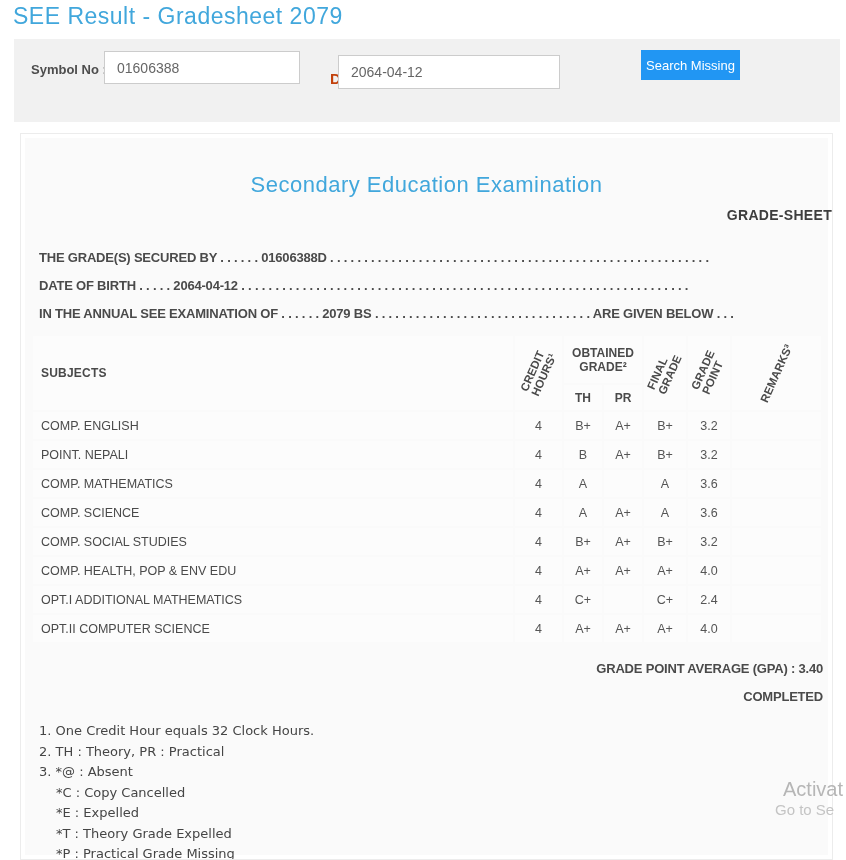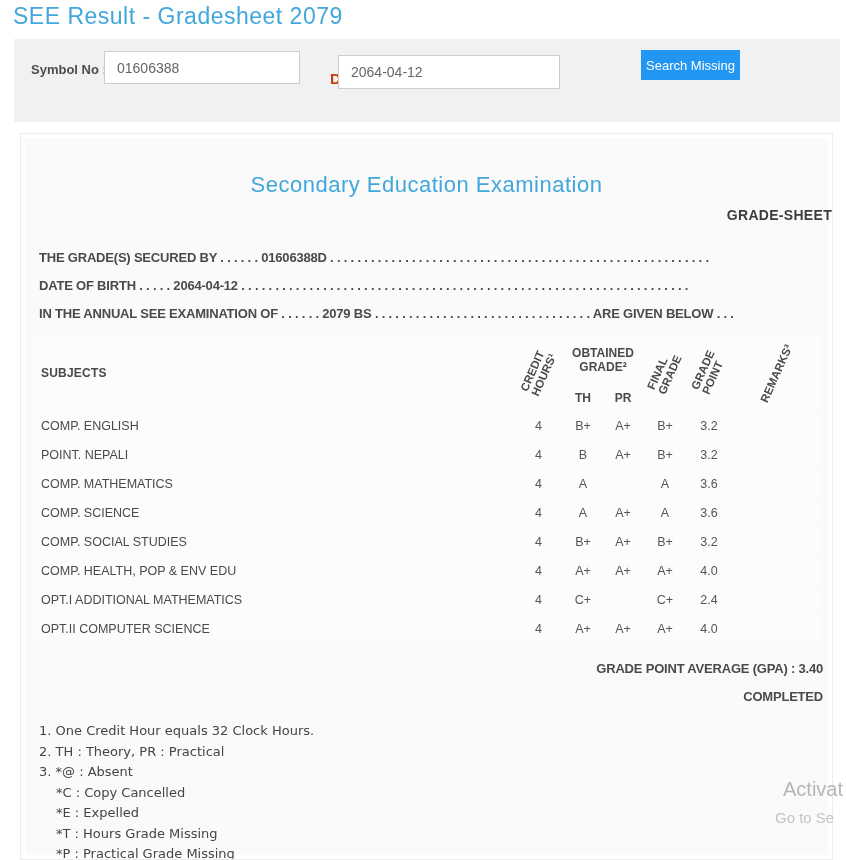--- a/index.html
+++ b/index.html
@@ -69,21 +69,21 @@
   .status-line { margin-top:13px; }
 
   
   .footnotes { margin:17px 0 0 18px; font-family:"DejaVu Sans", sans-serif; font-size:13px; color:#454545; }
   .fn { line-height:20.5px; white-space:nowrap; }
   .fn.indent { padding-left:17px; }
 
   
   .watermark { position:absolute; left:775px; top:778px; white-space:nowrap; }
   .wm1 { margin-left:8px; font-size:20px; color:#b6b6b6; }
-  .wm2 { margin-top:8px; font-size:15px; color:#c4c4c4; }
+  .wm2 { margin-top:0; font-size:15px; color:#c4c4c4; }
 </style>
 </head>
 <body>
 
 <div class="page-title">SEE Result - Gradesheet 2079</div>
 
 <div class="form-bar">
   <span class="symbol-label">Symbol No :</span>
   <input class="txt-input symbol-input" type="text" value="01606388" style="">
   <span class="dob-label">Date of Birth :</span>
@@ -225,21 +225,21 @@
     <div class="gpa-line">GRADE POINT AVERAGE (GPA) : 3.40</div>
     <div class="status-line">COMPLETED</div>
   </div>
 
   <div class="footnotes">
     <div class="fn">1. One Credit Hour equals 32 Clock Hours.</div>
     <div class="fn">2. TH : Theory, PR : Practical</div>
     <div class="fn">3. *@ : Absent</div>
     <div class="fn indent">*C : Copy Cancelled</div>
     <div class="fn indent">*E : Expelled</div>
-    <div class="fn indent">*T : Hours Grade Missing</div>
+    <div class="fn indent">*T : Theory Grade Expelled</div>
     <div class="fn indent">*P : Practical Grade Missing</div>
   </div>
 </div>
 
 <div class="watermark">
   <div class="wm1">Activat</div>
   <div class="wm2">Go to Se</div>
 </div>
 
 </body></html>

